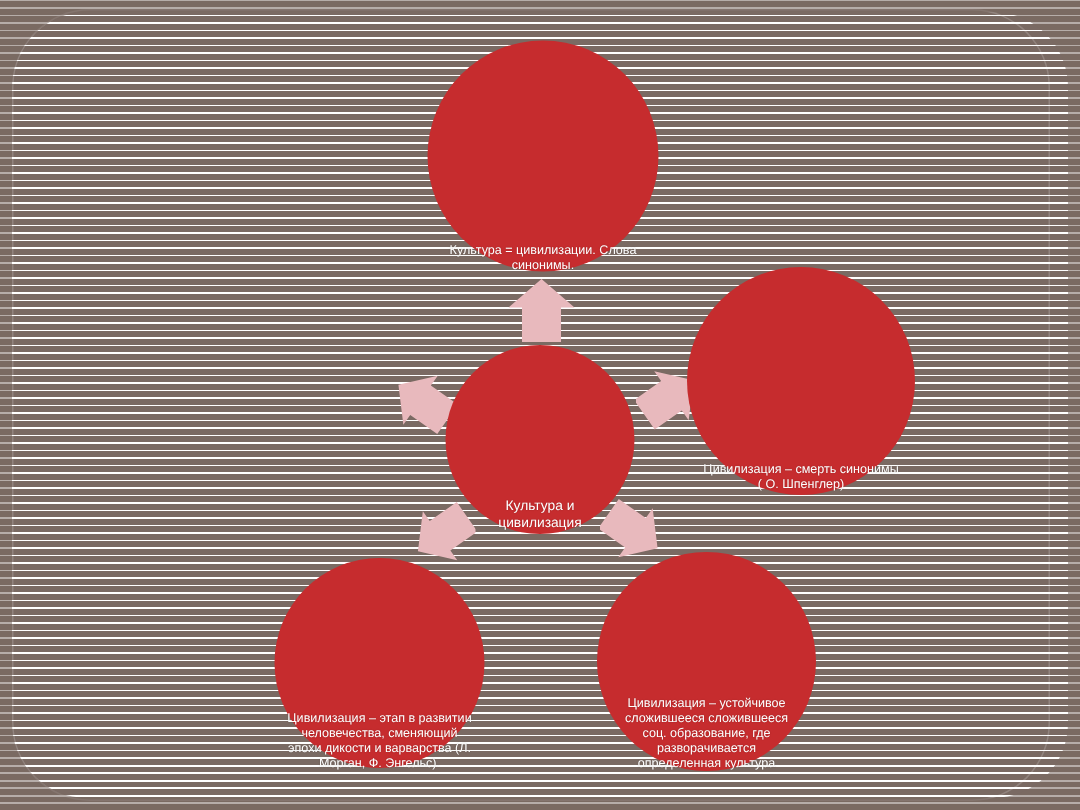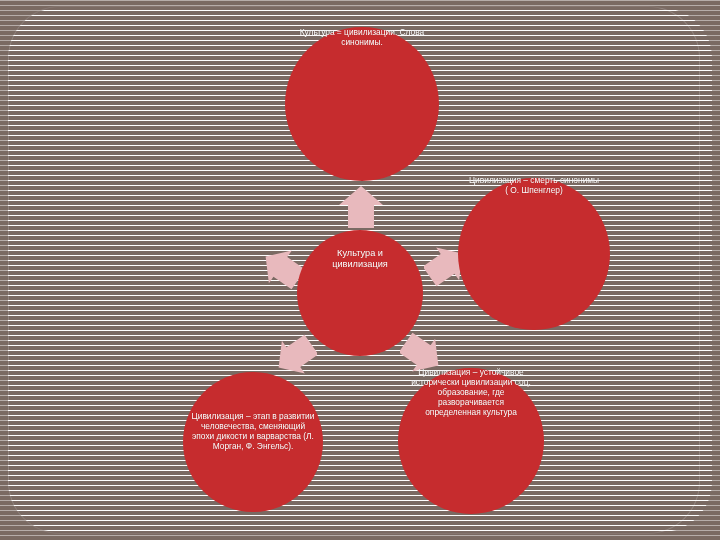--- a/index.html
+++ b/index.html
@@ -26,21 +26,21 @@
   #frame-mask{
     position:absolute;left:0;top:0;width:720px;height:540px;
     pointer-events:none;
   }
 
   .circle{
     position:absolute;
     border-radius:50%;
     background:#c62c2e;
     color:#ffffff;
-    display:flex;align-items:flex-start;justify-content:center;
+    display:flex;align-items:flex-end;justify-content:center;
     text-align:center;
     line-height:1.18;
     box-sizing:border-box;
   }
   .circle .txt{
     display:block;width:90%;
     text-shadow:0 0 1px rgba(0,0,0,0.25);
   }
 
   
@@ -125,20 +125,20 @@
 
   <div class="circle" id="c-right">
     <span class="txt">Цивилизация – смерть синонимы ( О. Шпенглер)</span>
   </div>
 
   <div class="circle" id="c-bottomleft">
     <span class="txt">Цивилизация – этап в развитии человечества, сменяющий эпохи дикости и варварства (Л. Морган, Ф. Энгельс).</span>
   </div>
 
   <div class="circle" id="c-bottomright">
-    <span class="txt">Цивилизация – устойчивое исторически цивилизации соц. образование, где разворачивается определенная культура</span>
+    <span class="txt">Цивилизация – устойчивое сложившееся сложившееся соц. образование, где разворачивается определенная культура</span>
   </div>
 
   <div class="circle" id="c-center">
     <span class="txt">Культура и цивилизация</span>
   </div>
 
 </div>
 
 </body></html>

